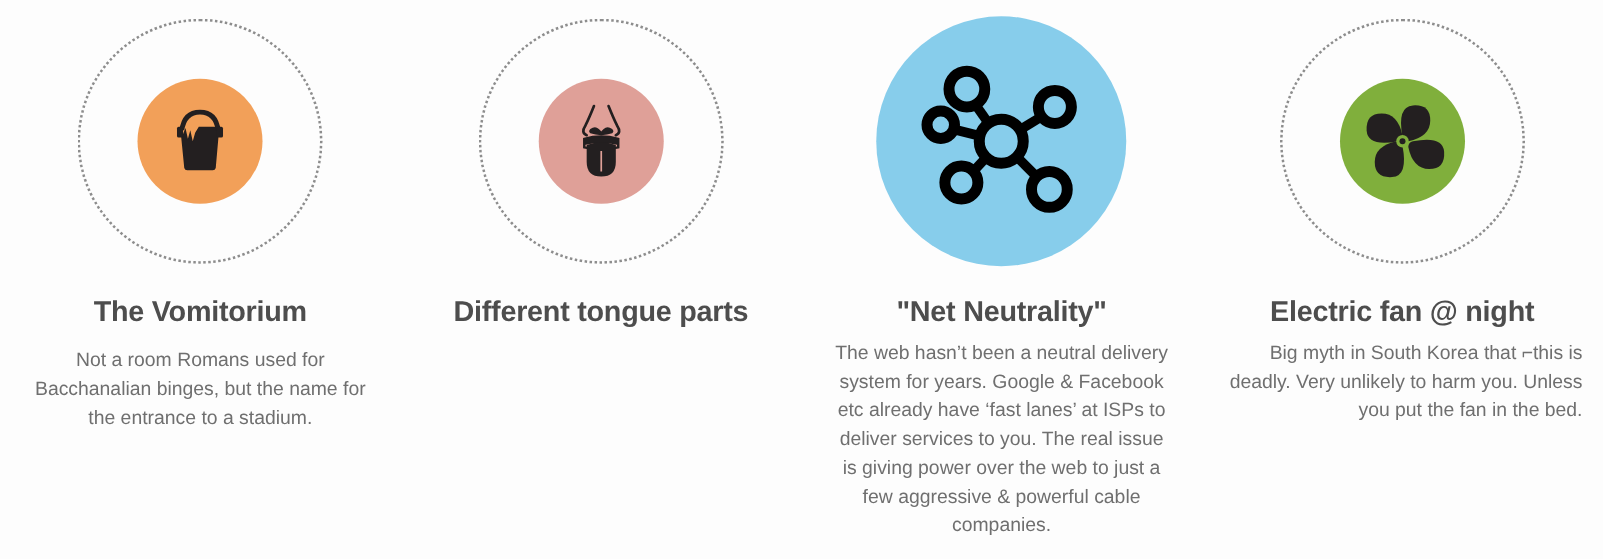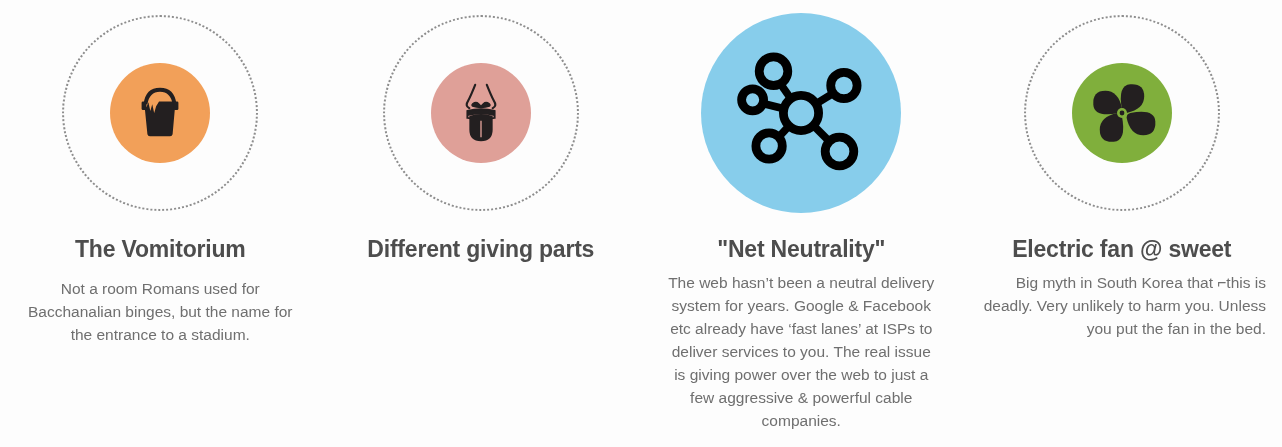--- a/index.html
+++ b/index.html
@@ -125,21 +125,21 @@
 
             <path d="M18 33 Q32 29 46 33 L46 38 Q32 35 18 38 Z" fill="#231f20" stroke="none"></path>
             <path d="M18 33 Q32 29 46 33 L46 40 Q32 43 18 40 Z" fill="none" stroke="#231f20" stroke-width="2"></path>
 
             <path d="M20 38 Q32 34 44 38 L44 52 Q44 64 32 64 Q20 64 20 52 Z" fill="#231f20" stroke="none"></path>
             <line x1="32" y1="43" x2="32" y2="60" stroke="#dfa098" stroke-width="1.4"></line>
           </svg>
         </span>
       </div>
     </div>
-    <div class="card-title">Different giving parts</div>
+    <div class="card-title">Different tongue parts</div>
   </div>
 
   <div class="card">
     <div class="medallion large no-ring">
 
       <div class="disc" style="background:#87cdeb">
         <span>
           <svg width="132" height="132" viewBox="0 0 120 120" stroke="#000" fill="none">
             <g stroke-width="7">
               <line x1="60" y1="60" x2="36" y2="26"></line>
@@ -171,17 +171,17 @@
             <path d="M40 35 Q36 16 22 16 Q8 16 9 31 Q10 45 36 40 Q40 39 40 35 Z"></path>
             <path d="M45 40 Q64 36 64 22 Q64 8 49 9 Q35 10 40 36 Q41 40 45 40 Z"></path>
             <path d="M45 45 Q49 64 63 64 Q77 64 76 49 Q75 35 49 40 Q45 41 45 45 Z"></path>
             <path d="M35 40 Q16 44 16 58 Q16 72 31 71 Q45 70 40 44 Q39 40 35 40 Z"></path>
             <circle cx="40" cy="40" r="5.4" fill="#80af3c"></circle>
             <circle cx="40" cy="40" r="2.6" fill="#231f20"></circle>
           </svg>
         </span>
       </div>
     </div>
-    <div class="card-title">Electric fan @ sweet</div>
+    <div class="card-title">Electric fan @ night</div>
     <div class="card-body">Big myth in South Korea that ⌐this is deadly. Very unlikely to harm you. Unless you put the fan in the bed.</div>
   </div>
 
 </div>
 
 </body></html>

